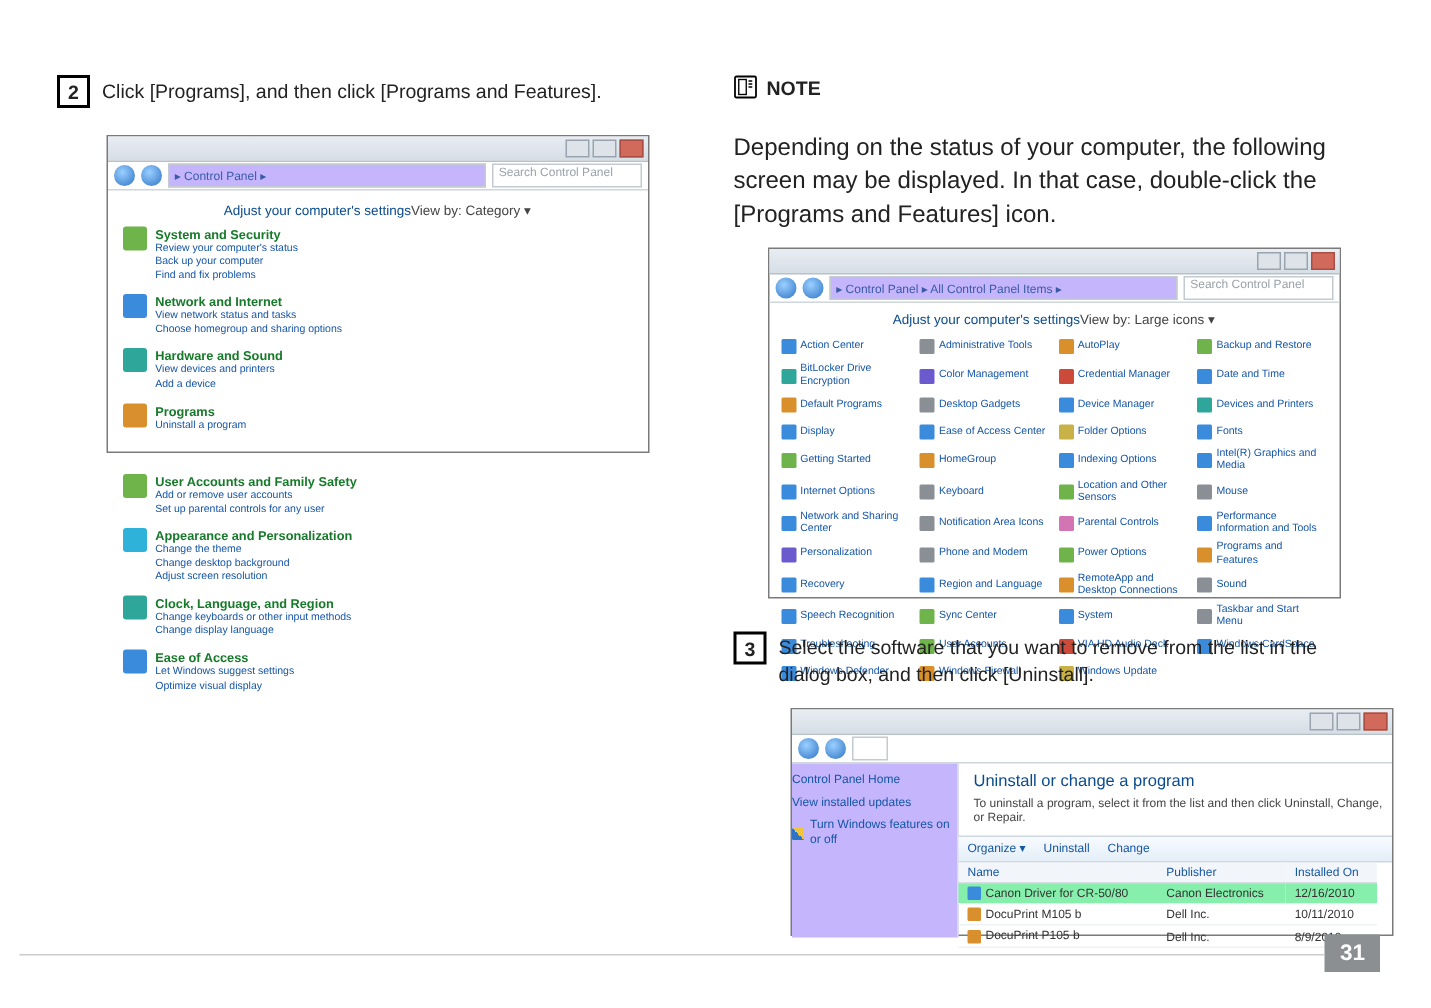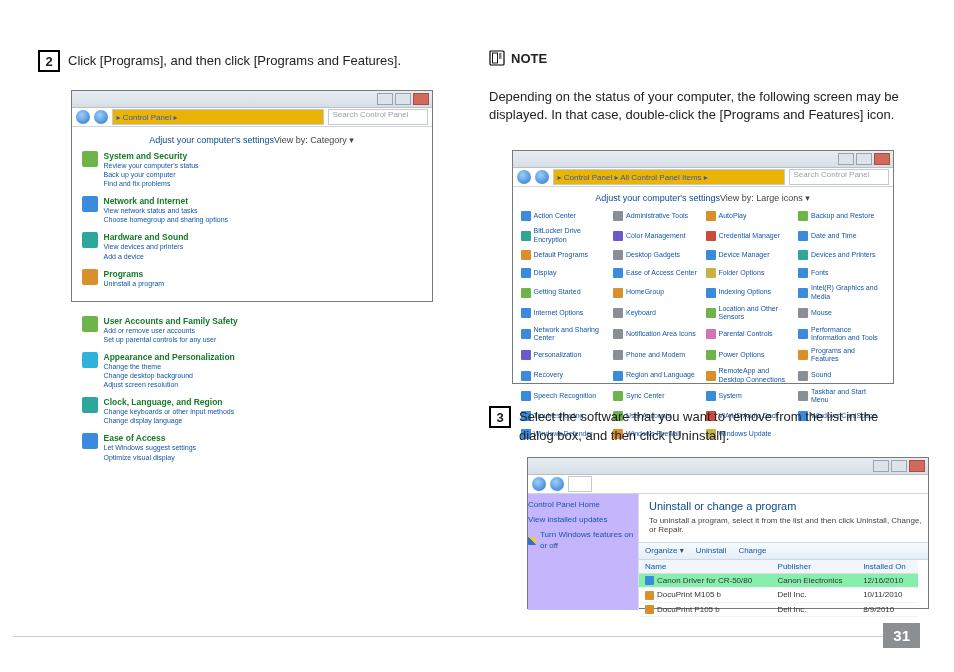--- a/index.html
+++ b/index.html
@@ -55,23 +55,23 @@
     height: 16px;
     display: inline-flex;
     align-items: center;
     justify-content: center;
   }
   .note-title {
     font-weight: bold;
     font-size: 13px;
   }
   .note-body {
-    font-size: 13px;
+    font-size: 16px;
     line-height: 1.4;
-    margin-bottom: 26px;
+    margin-bottom: 10px;
   }
   
   .shot {
     border: 1px solid #7a7a7a;
     background: #fff;
     margin: 0 auto;
   }
   .shotA {
     width: 360px;
     height: 210px;
@@ -113,21 +113,21 @@
     border-radius: 50%;
     background: radial-gradient(circle at 40% 35%, #9bd0ff, #2d73c6);
   }
   .bc {
     border: 1px solid #c3cad0;
     height: 14px;
     display: flex;
     align-items: center;
     padding: 0 4px;
     flex: 1;
-    background: #eab308;
+    background: #c4b5fd;
     color: #3b5aa6;
   }
   .search {
     border: 1px solid #c3cad0;
     height: 14px;
     width: 90px;
     background: #fff;
     color: #9aa2aa;
     padding: 0 4px;
   }

